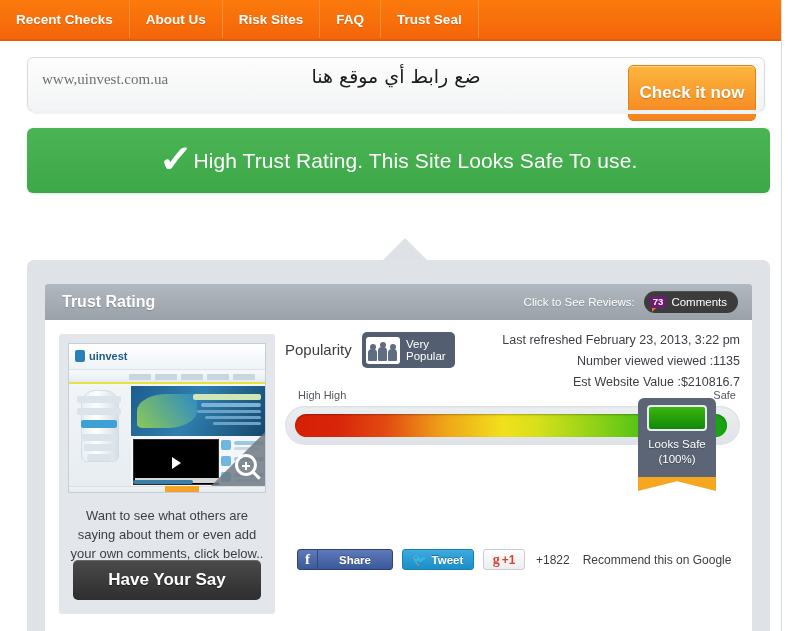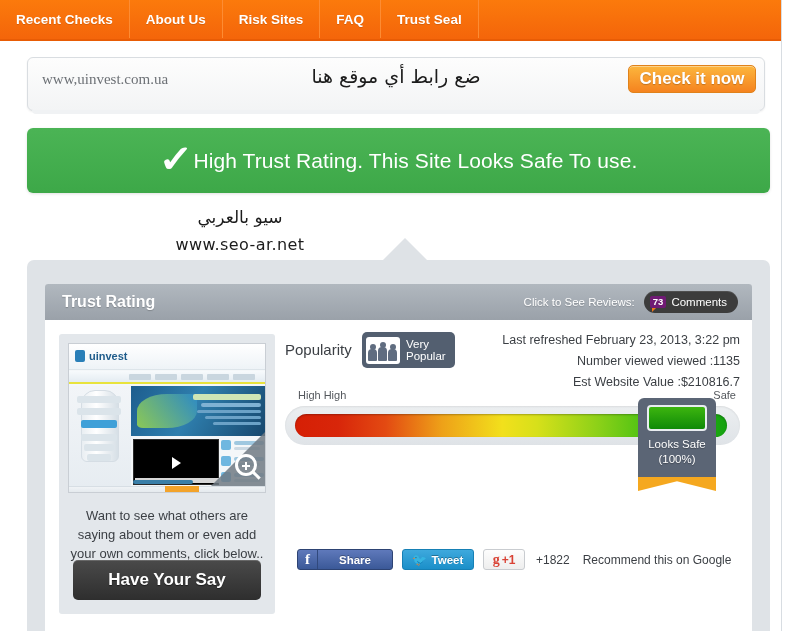--- a/index.html
+++ b/index.html
@@ -111,21 +111,21 @@
     text-align: center;
     font-size: 19px;
     color: #1b1b1b;
     direction: rtl;
     font-family: "DejaVu Sans", sans-serif;
     pointer-events: none;
   }
   .check-btn {
     position: absolute;
     top: 7px; right: 8px;
-    width: 128px; height: 28px;
+    width: 128px; height: 56px;
     background: linear-gradient(#fcb63d, #f5831f);
     border: 1px solid #e0821b;
     border-radius: 5px;
     color: #ffffff;
     font-size: 17px;
     font-weight: bold;
     text-shadow: 0 1px 1px rgba(0,0,0,.22);
     cursor: pointer;
     box-shadow: inset 0 1px 0 rgba(255,255,255,.4);
   }
@@ -608,24 +608,20 @@
     <input class="url-input" type="text" value="www,uinvest.com.ua" style="">
     <div class="arabic-hint">ضع رابط أي موقع هنا</div>
     <button class="check-btn">Check it now</button>
   </div>
 
   <div class="trust-banner">
     <span class="check-glyph">✓</span>
     <span class="trust-banner-text">High Trust Rating. This Site Looks Safe To use.</span>
   </div>
 
-  <div class="watermark">
-    <div class="wm-ar">سيو بالعربي</div>
-    <div class="wm-url">www.seo-ar.net</div>
-  </div>
 
   <div class="tri"></div>
 
   <div class="grey-panel">
     <div class="white-card">
 
       <div class="tr-header">
         <div class="tr-title">Trust Rating</div>
         <div class="tr-right">
           <span class="tr-click-label">Click to See Reviews:</span>

